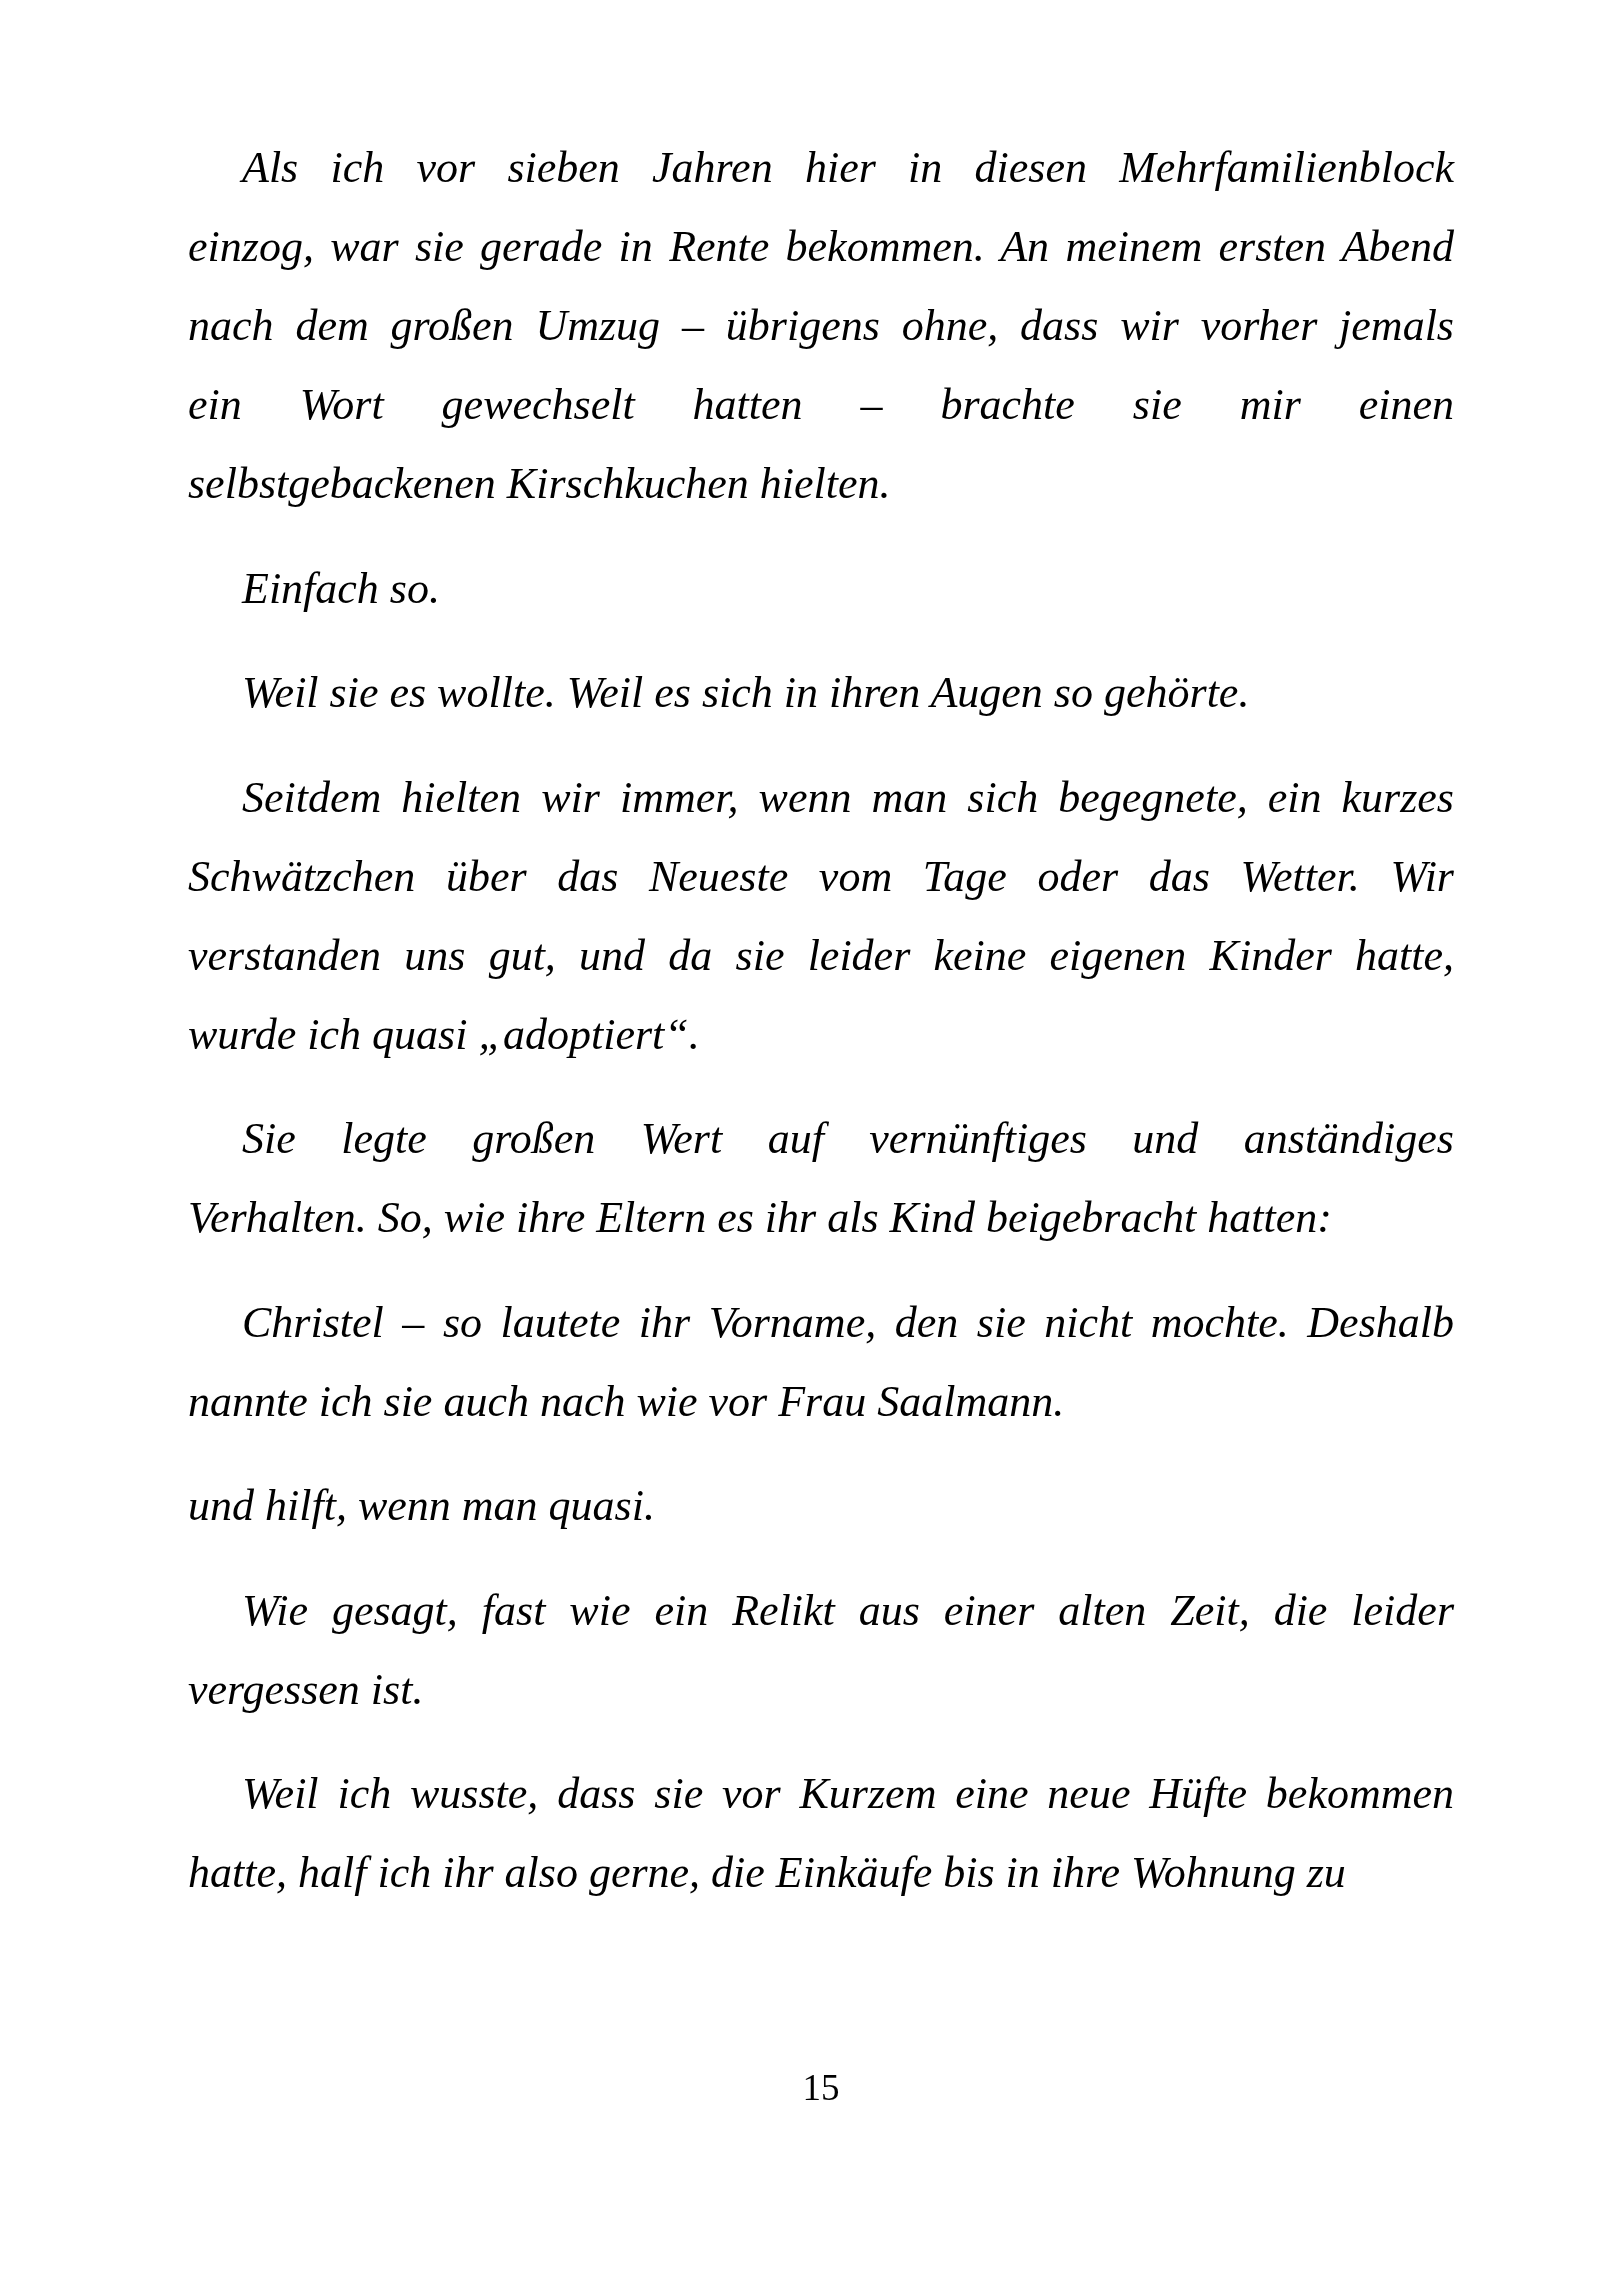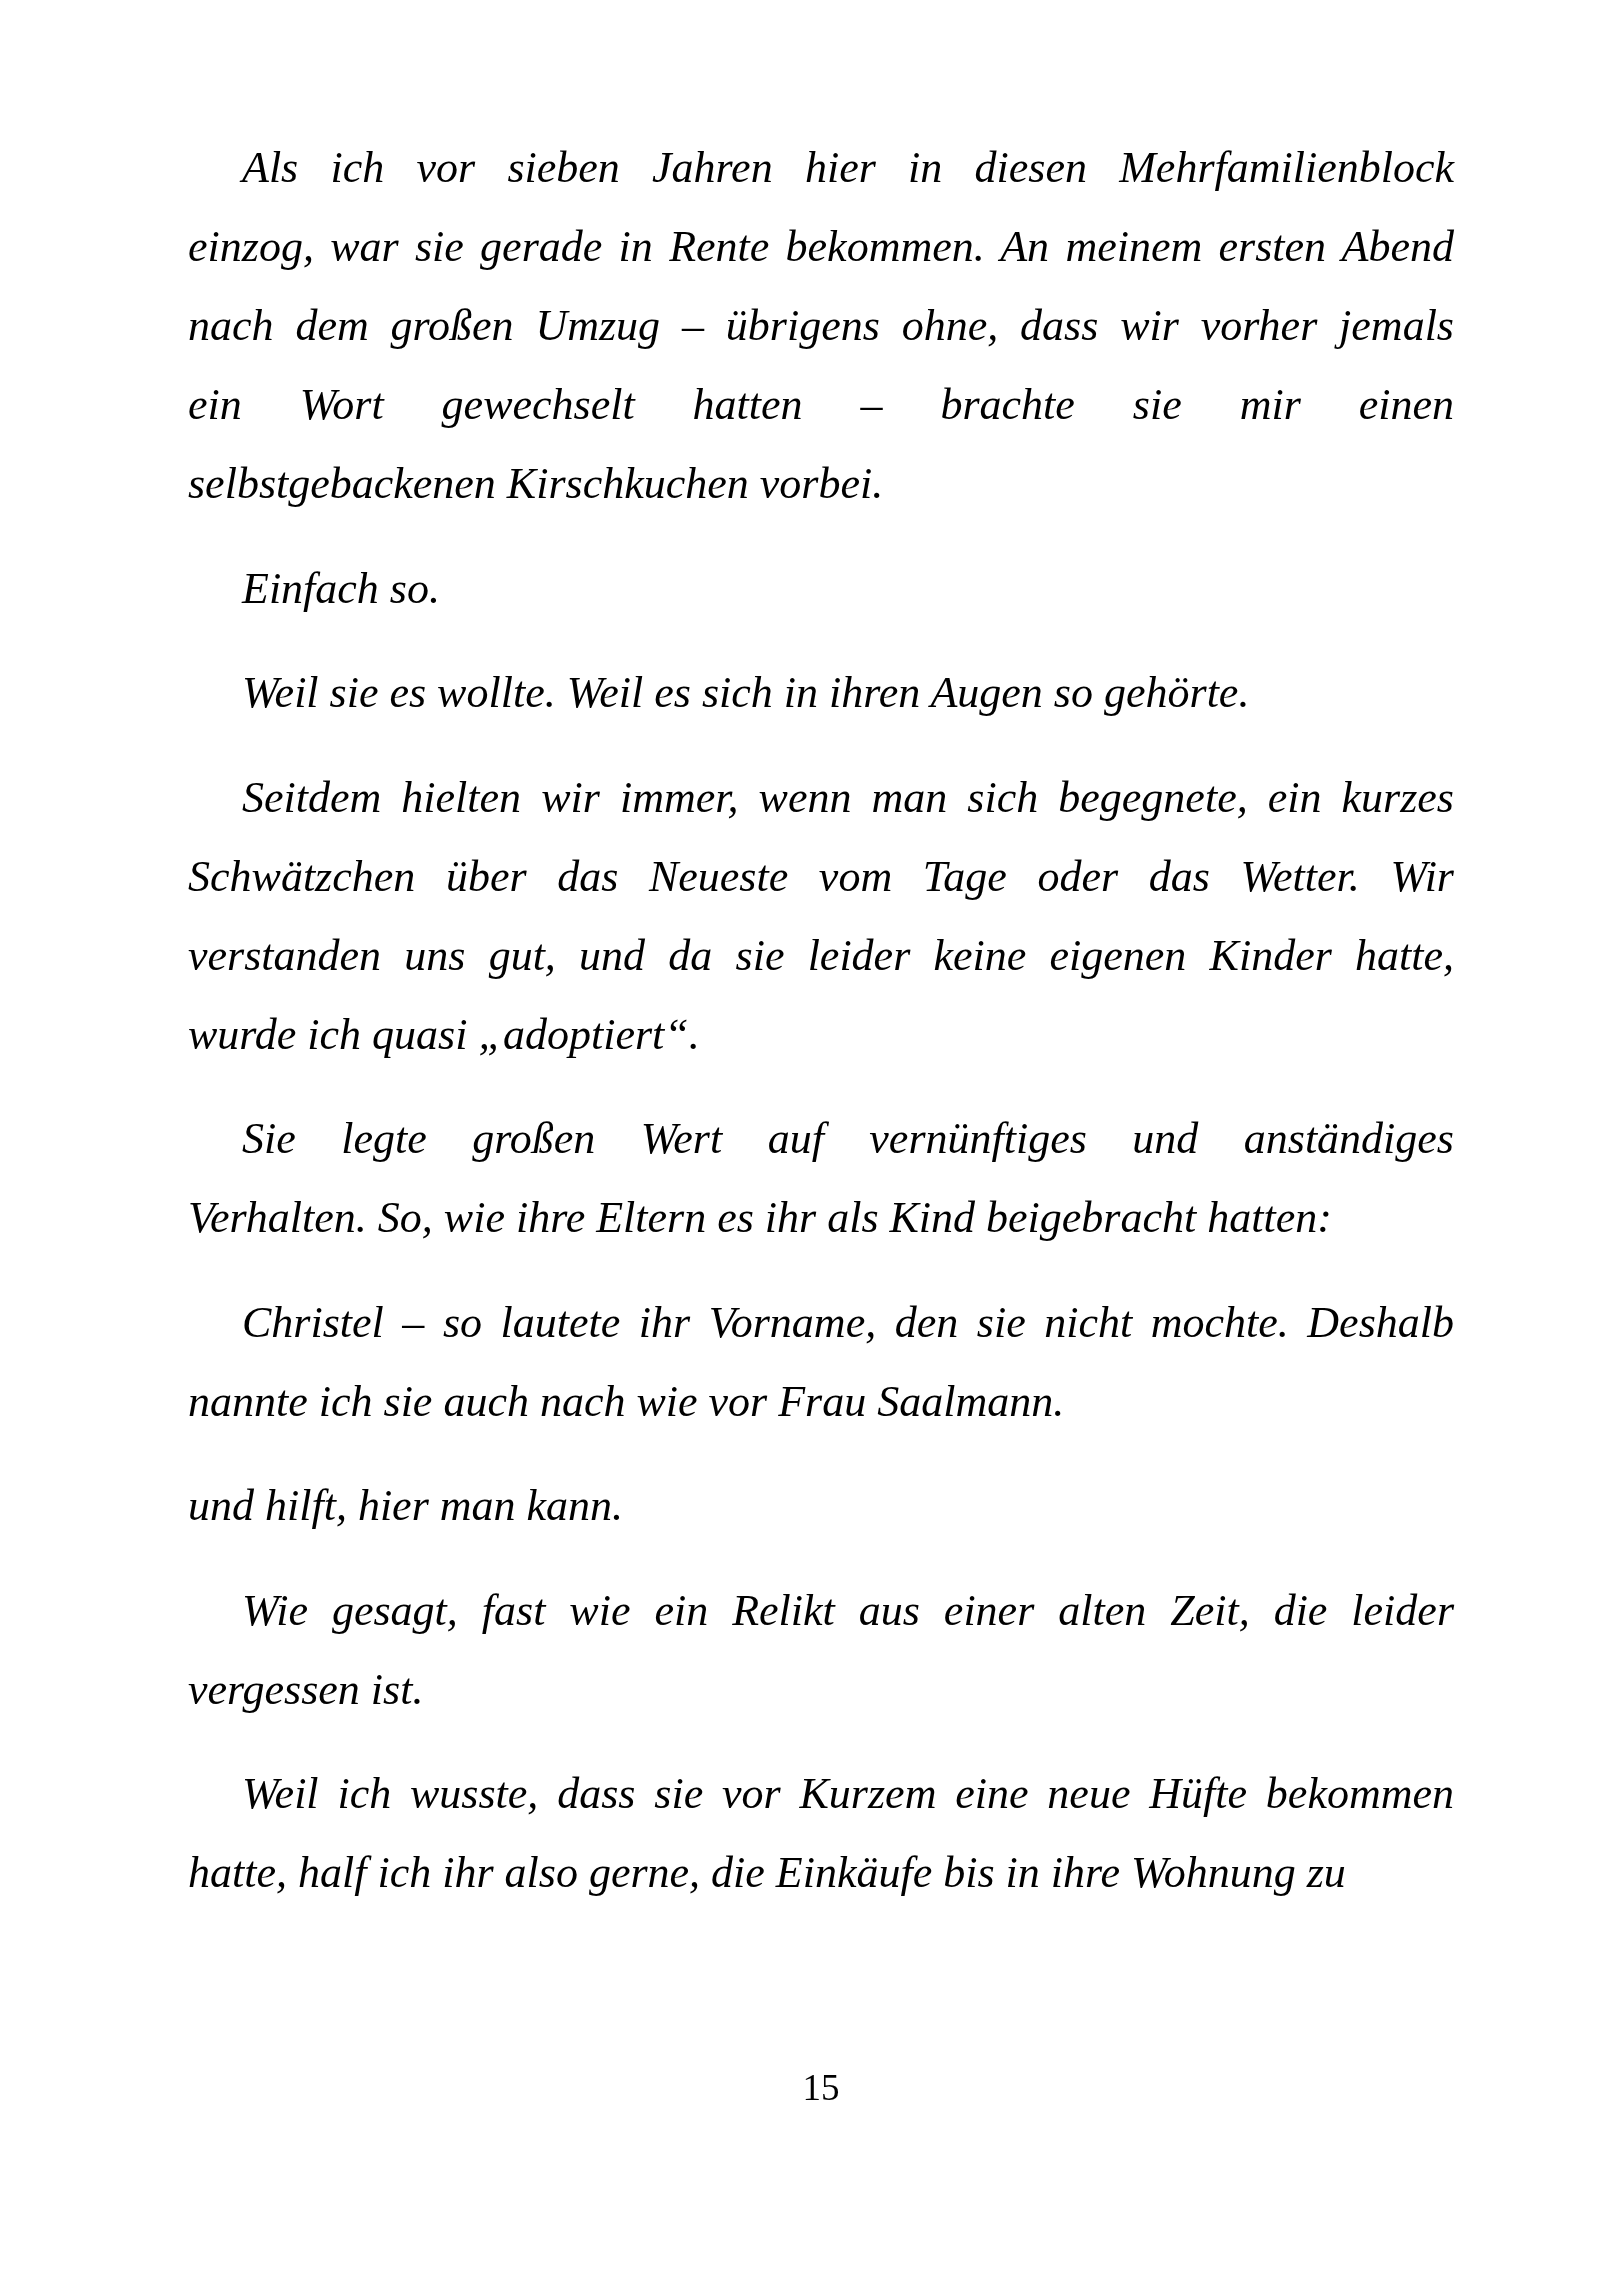--- a/index.html
+++ b/index.html
@@ -53,21 +53,21 @@
 </head>
 <body>
 
 <main class="text-block">
 
   <div class="para">
     <div class="line first">Als ich vor sieben Jahren hier in diesen Mehrfamilienblock</div>
     <div class="line">einzog, war sie gerade in Rente bekommen. An meinem ersten Abend</div>
     <div class="line">nach dem großen Umzug – übrigens ohne, dass wir vorher jemals</div>
     <div class="line">ein Wort gewechselt hatten – brachte sie mir einen</div>
-    <div class="line last">selbstgebackenen Kirschkuchen vorbei.</div>
+    <div class="line last">selbstgebackenen Kirschkuchen hielten.</div>
   </div>
 
   <div class="para">
     <div class="line first last">Einfach so.</div>
   </div>
 
   <div class="para">
     <div class="line first last">Weil sie es wollte. Weil es sich in ihren Augen so gehörte.</div>
   </div>
 
@@ -82,21 +82,21 @@
     <div class="line first">Sie legte großen Wert auf vernünftiges und anständiges</div>
     <div class="line last">Verhalten. So, wie ihre Eltern es ihr als Kind beigebracht hatten:</div>
   </div>
 
   <div class="para">
     <div class="line first">Christel – so lautete ihr Vorname, den sie nicht mochte. Deshalb</div>
     <div class="line last">nannte ich sie auch nach wie vor Frau Saalmann.</div>
   </div>
 
   <div class="para">
-    <div class="line last">und hilft, hier man kann.</div>
+    <div class="line last">und hilft, wenn man quasi.</div>
   </div>
 
   <div class="para">
     <div class="line first">Wie gesagt, fast wie ein Relikt aus einer alten Zeit, die leider</div>
     <div class="line last">vergessen ist.</div>
   </div>
 
   <div class="para">
     <div class="line first">Weil ich wusste, dass sie vor Kurzem eine neue Hüfte bekommen</div>
     <div class="line last">hatte, half ich ihr also gerne, die Einkäufe bis in ihre Wohnung zu</div>

